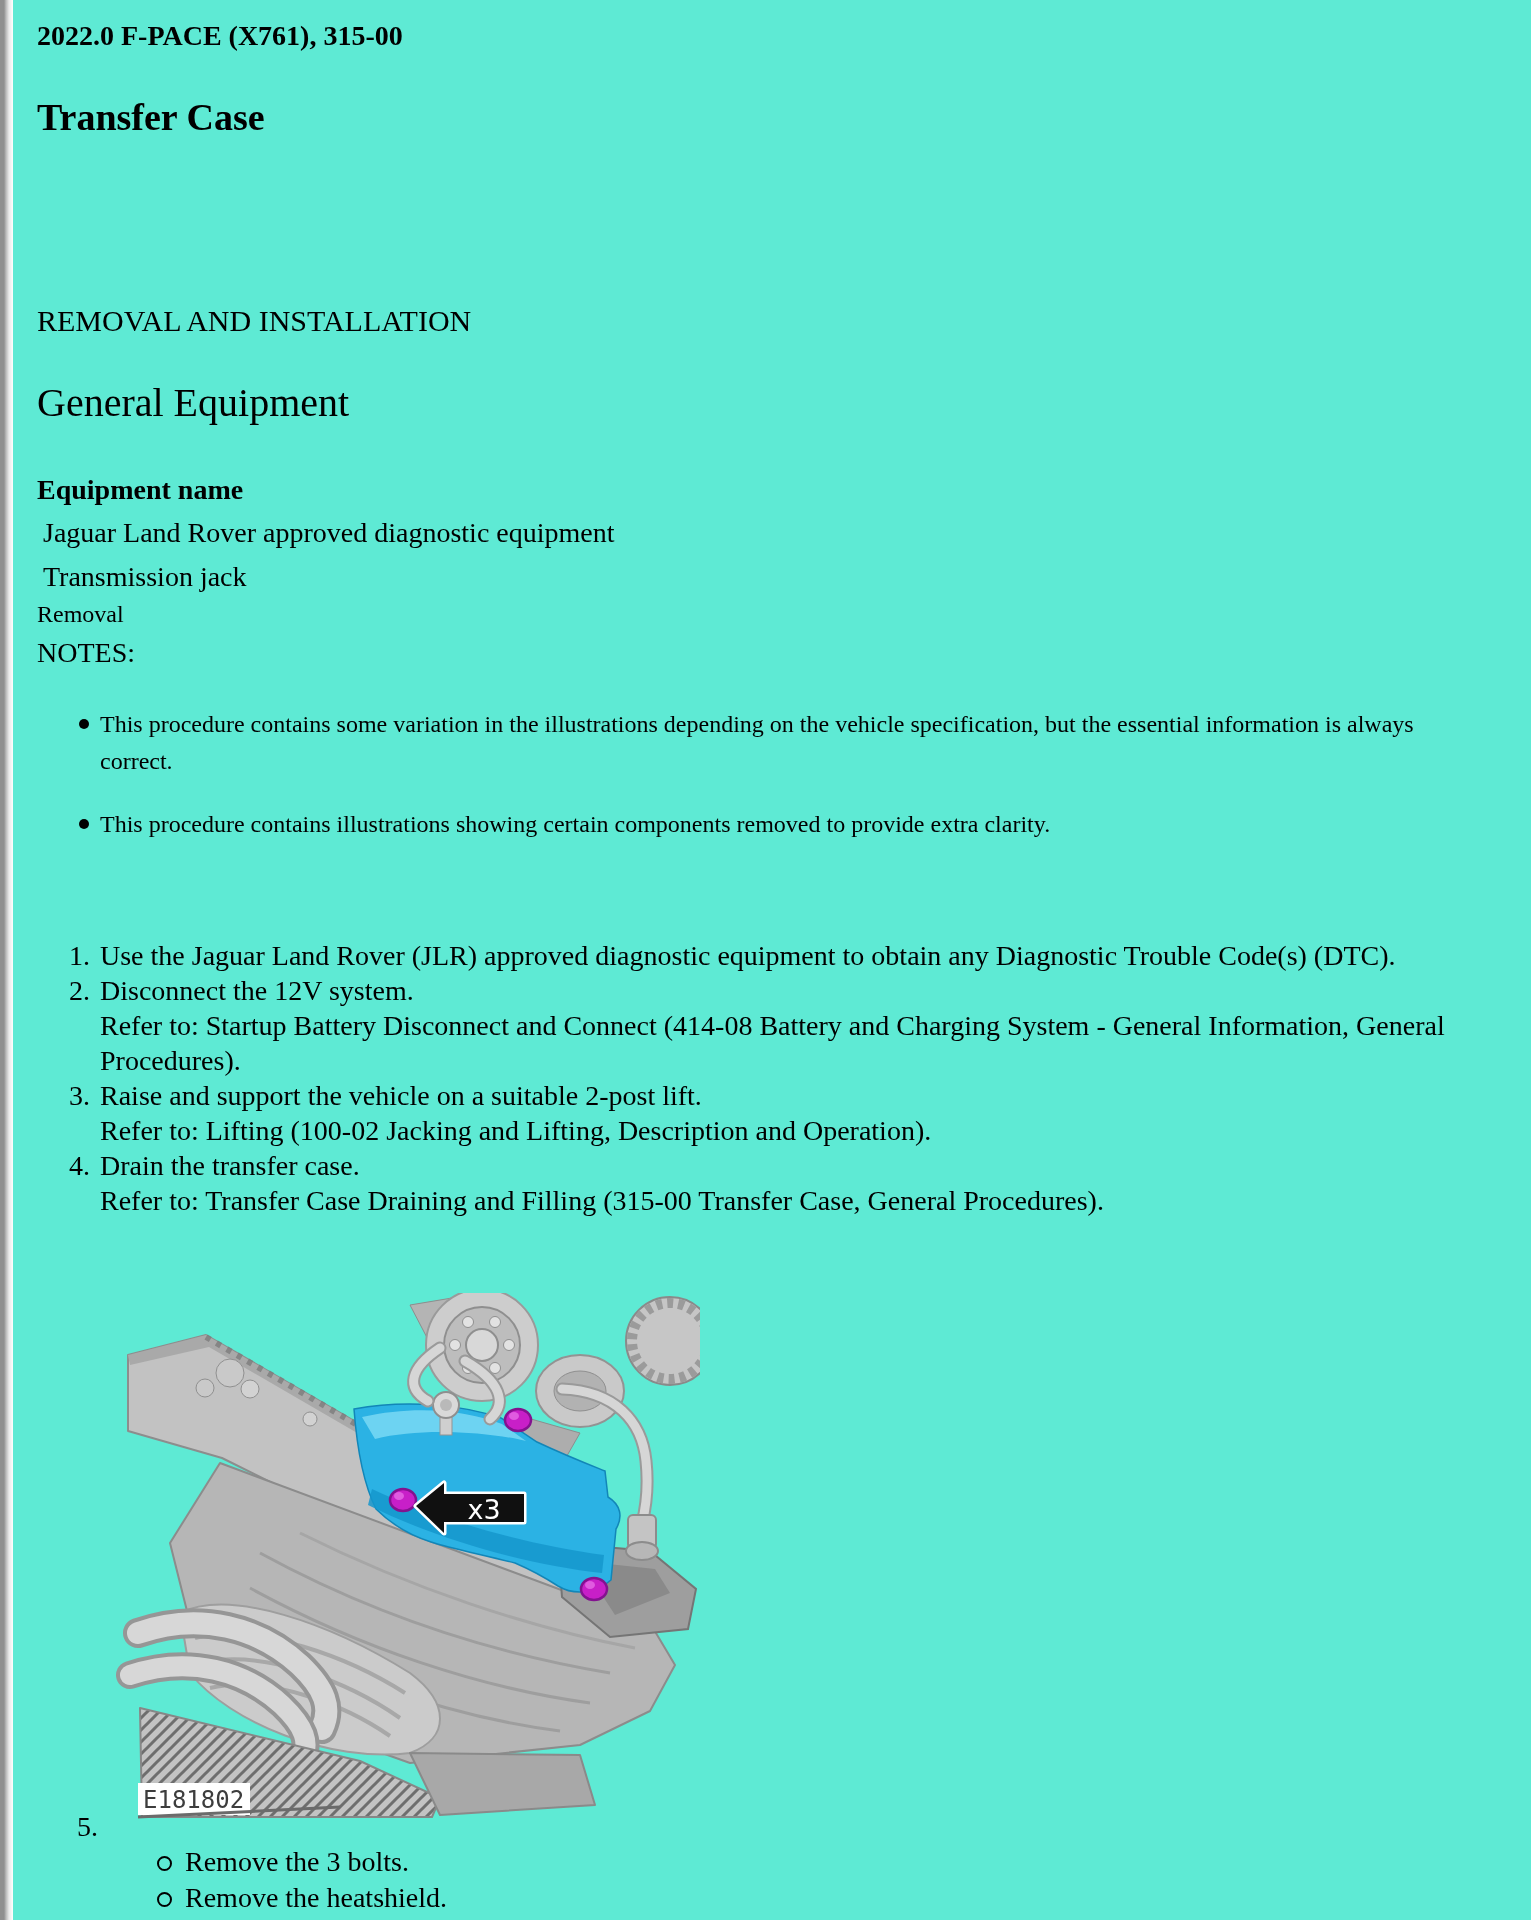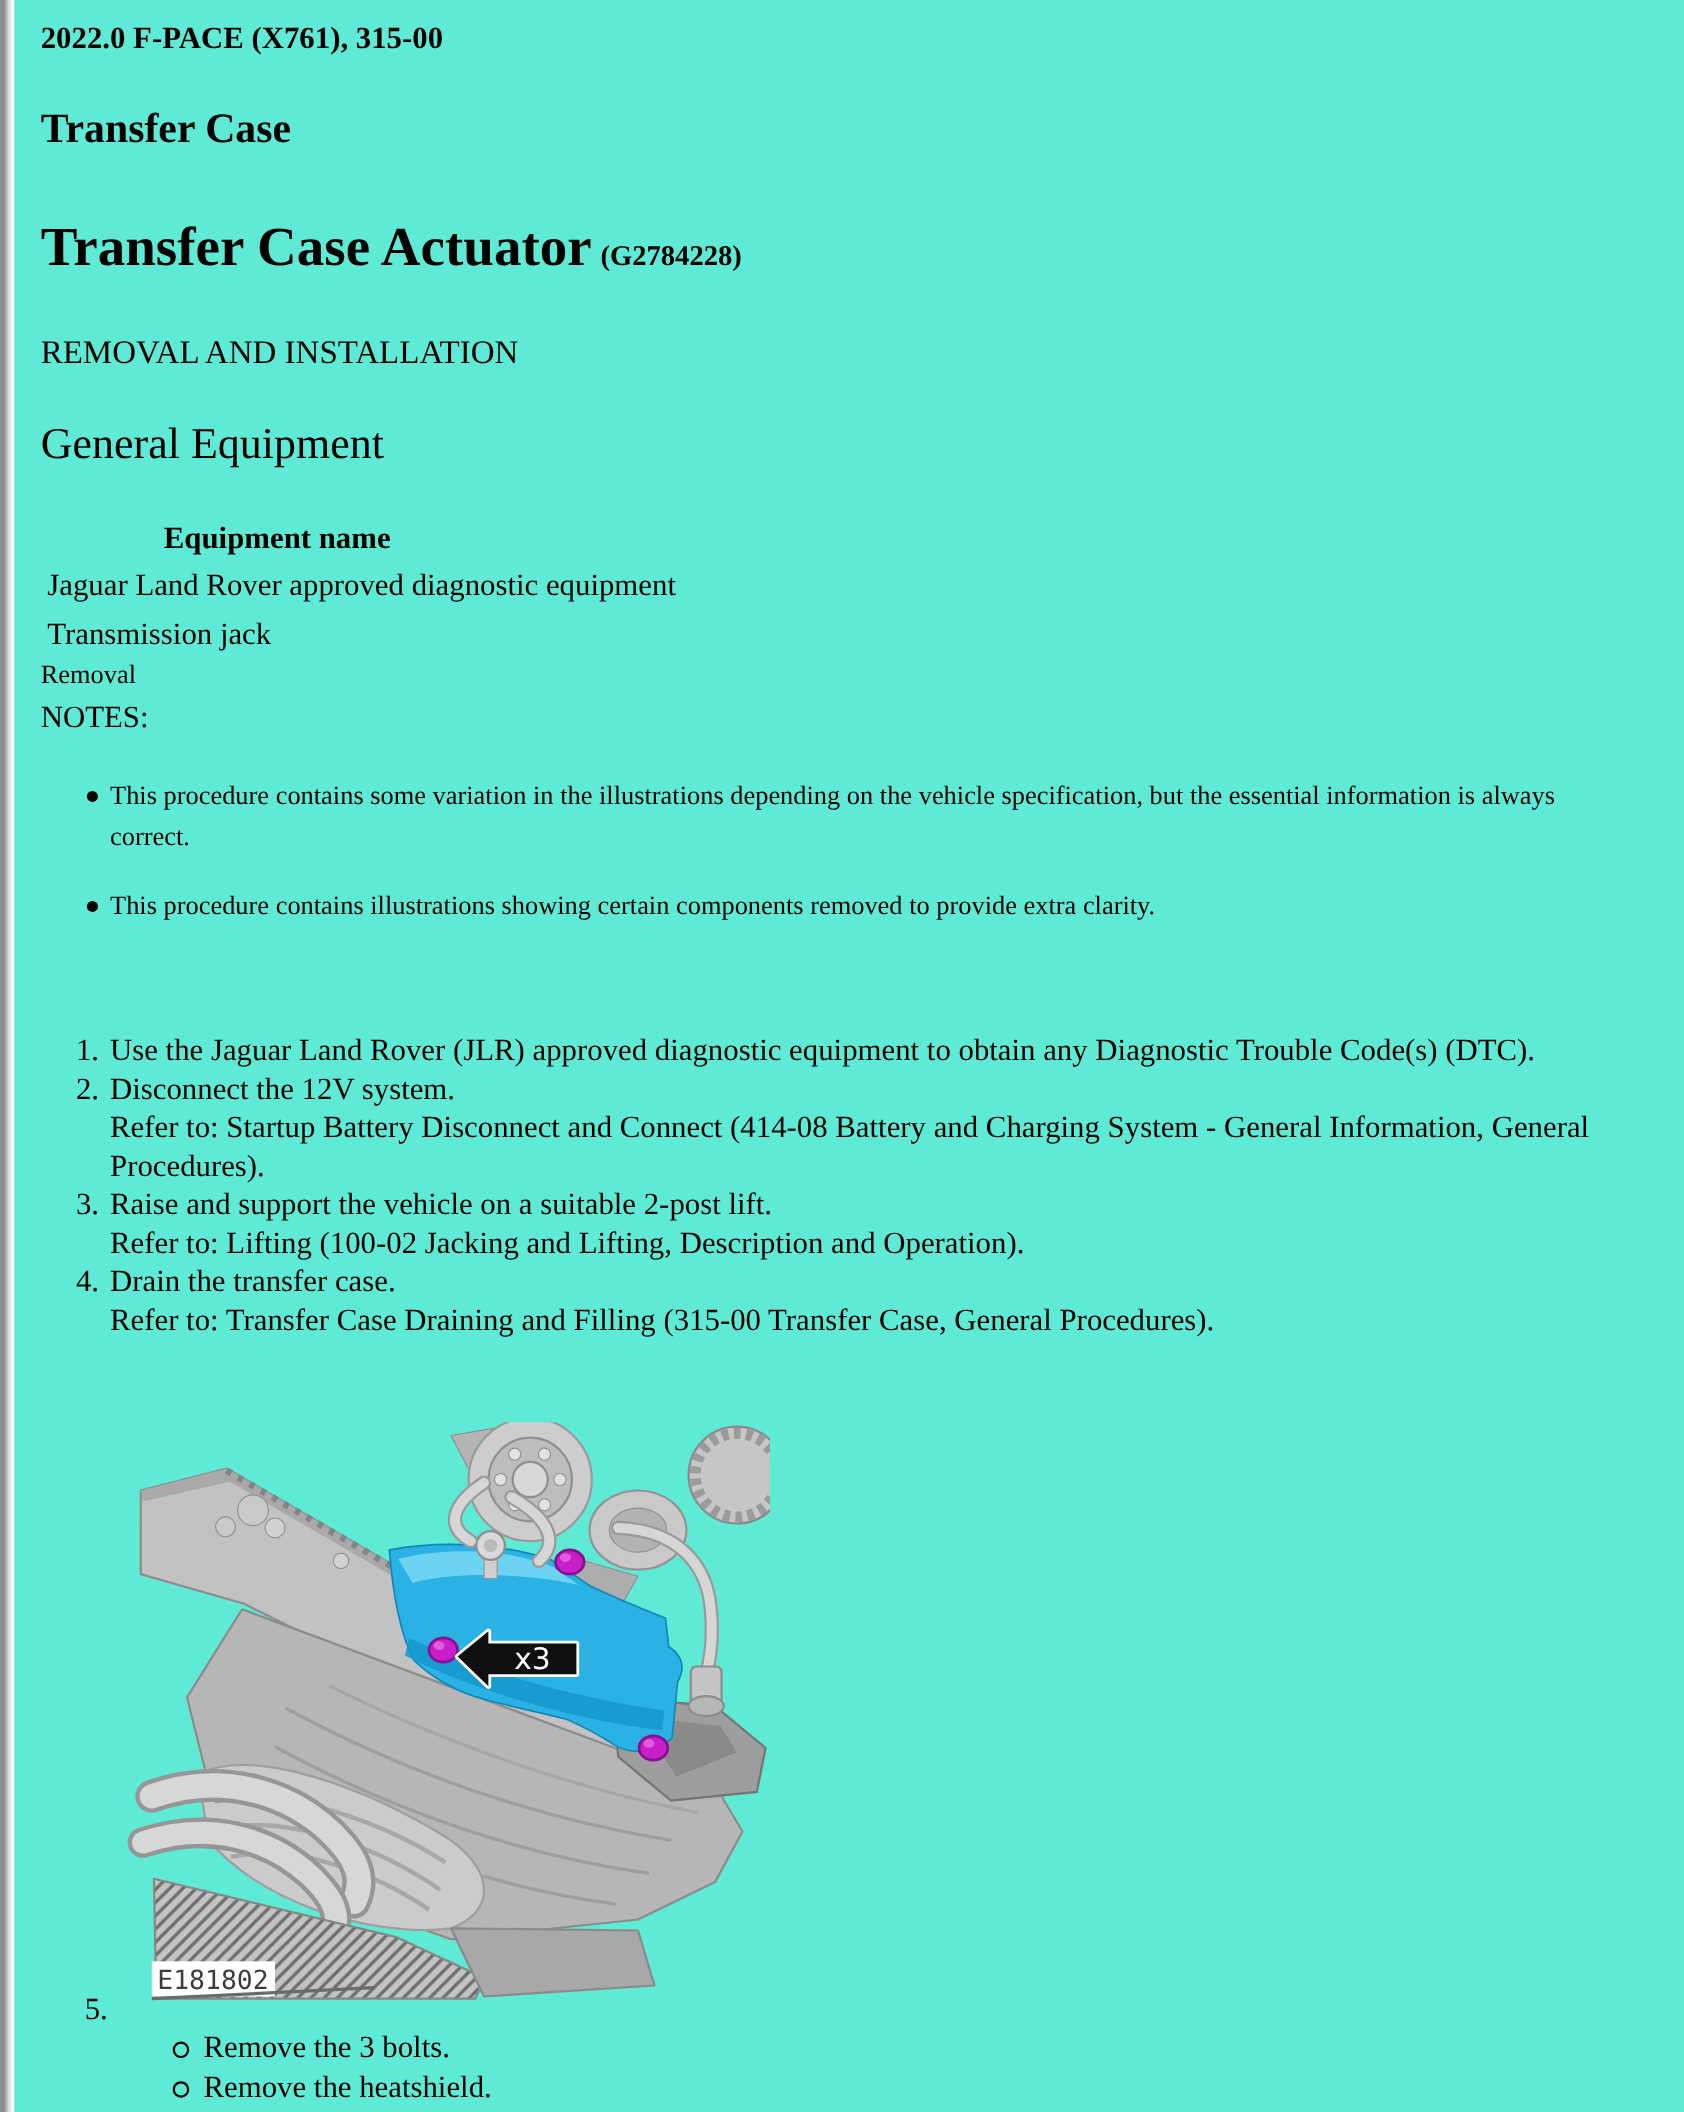--- a/index.html
+++ b/index.html
@@ -7,21 +7,21 @@
         font-family:"Liberation Serif",serif;color:#000;padding-left:32px;}
   .abs{position:absolute;}
   .edge{left:0;top:0;width:13px;height:1920px;
         background:linear-gradient(90deg,#8f8f8f 0px,#8f8f8f 4px,#b9b9b9 6px,#e9e9e9 9px,#ffffff 13px);}
   .crumb{left:37px;top:20px;font-size:28px;font-weight:bold;}
   .h-section{left:37px;top:96px;font-size:38px;font-weight:bold;line-height:1.15;}
   .h-title{left:37px;top:196px;font-size:50px;font-weight:bold;line-height:1.15;}
   .h-title .code{font-size:26px;font-weight:bold;margin-left:8px;}
   .subtitle{left:37px;top:304px;font-size:30px;}
   .h-equip{left:37px;top:380px;font-size:40px;font-weight:normal;line-height:1.15;}
-  .eq-header{left:37px;top:474px;width:430px;text-align:center;font-size:28px;font-weight:bold;}
+  .eq-header{left:37px;top:474px;width:430px;font-size:28px;font-weight:bold;}
   .eq-row1{left:43px;top:517px;font-size:28px;}
   .eq-row2{left:43px;top:561px;font-size:28px;}
   .removal{left:37px;top:601px;font-size:24px;}
   .notes-label{left:37px;top:637px;font-size:28px;}
   .note{left:37px;width:1400px;font-size:24px;line-height:37px;}
   .note .txt{display:block;margin-left:63px;}
   .dot{position:absolute;left:42px;top:13px;width:10px;height:10px;border-radius:50%;background:#000;}
   .note1{top:706px;}
   .note2{top:806px;}
   .steps{left:64px;top:938px;width:1400px;font-size:28px;line-height:35px;}
@@ -38,23 +38,20 @@
   .ring2{left:157px;top:1892px;}
 </style>
 </head>
 <body>
 
 <div class="page">
   <div class="abs edge"></div>
 
   <div class="abs crumb">2022.0 F-PACE (X761), 315-00</div>
   <div class="abs h-section">Transfer Case</div>
-  <div class="abs h-title">
-    <span>Transfer Case Actuator</span><span class="code">(G2784228)</span>
-  </div>
   <div class="abs subtitle">REMOVAL AND INSTALLATION</div>
 
   <div class="abs h-equip">General Equipment</div>
   <div class="abs eq-header">Equipment name</div>
   <div class="abs eq-row1">Jaguar Land Rover approved diagnostic equipment</div>
   <div class="abs eq-row2">Transmission jack</div>
 
   <div class="abs removal">Removal</div>
   <div class="abs notes-label">NOTES:</div>
 

